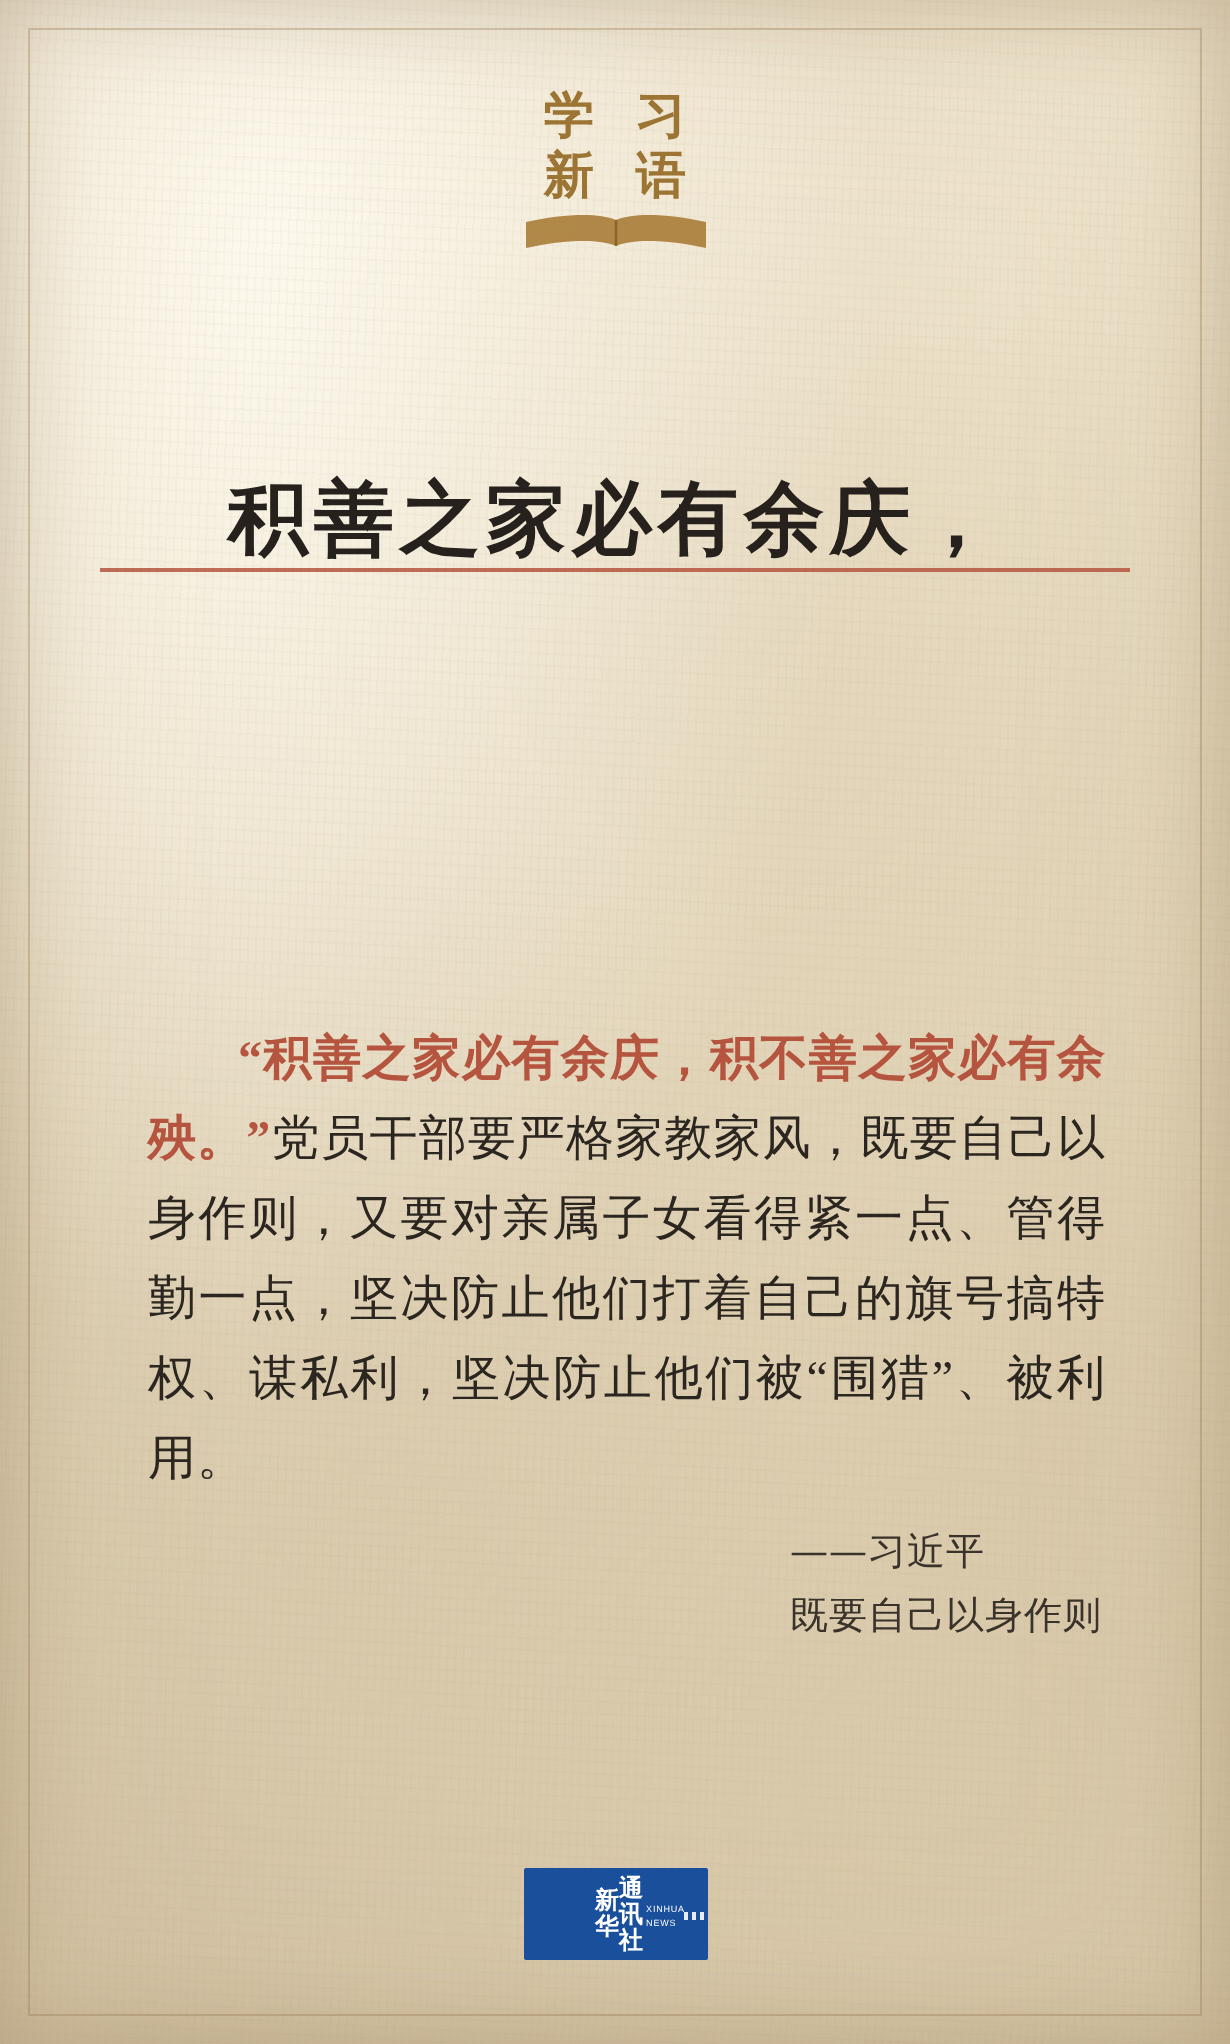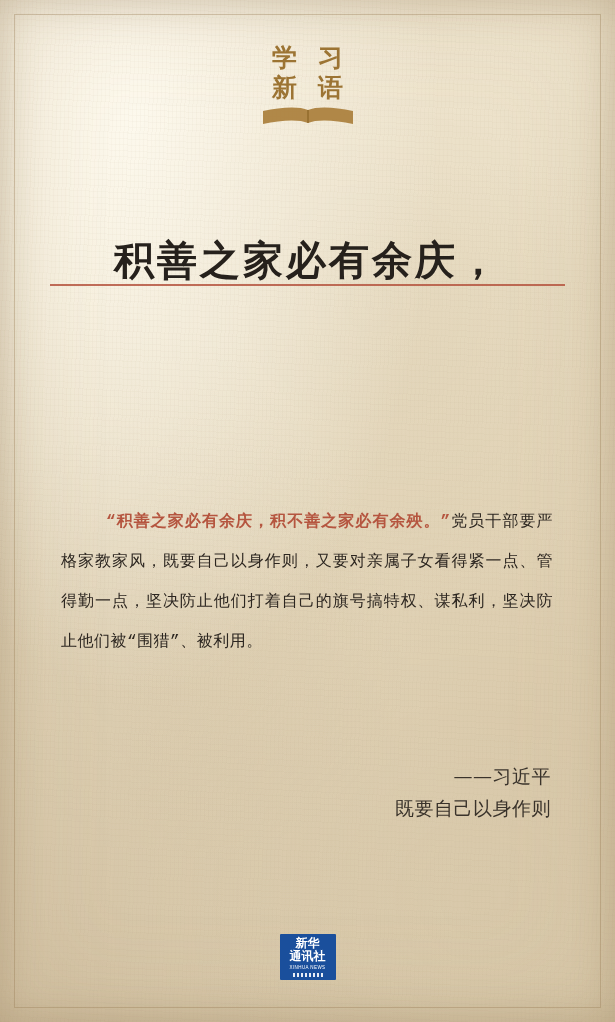--- a/index.html
+++ b/index.html
@@ -127,42 +127,42 @@
     right: 4px;
     bottom: 6px;
     height: 2px;
     background: #b5553f;
     opacity: 0.85;
   }
 
   
   #body-text {
     position: absolute;
-    left: 61px;
+    left: 74px;
     right: 62px;
     top: 486px;
-    font-family: Liberation Mono, monospace;
-    font-size: 16px;
+    font-family: Liberation Serif, serif;
+    font-size: 24px;
     line-height: 40px;
     color: #2c2620;
     text-align: justify;
     text-indent: 45px;
     letter-spacing: 0.5px;
   }
   #body-text .quote-red {
     color: #b5553f;
     font-weight: bold;
   }
 
   
   #attribution {
     position: absolute;
     right: 64px;
     top: 760px;
-    text-align: right;
+    text-align: left;
     font-family: "DejaVu Serif", "Liberation Serif", serif;
     font-size: 19px;
     line-height: 32px;
     color: #3a332b;
     letter-spacing: 0.5px;
   }
   #attribution div { white-space: nowrap; }
 
   
   #footer {
@@ -172,24 +172,25 @@
     bottom: 42px;
     display: flex;
     justify-content: center;
   }
   #xinhua {
     width: 56px;
     height: 46px;
     background: #1a4f9c;
     color: #ffffff;
     display: flex;
-    flex-direction: column;
+    flex-direction: row;
     align-items: center;
     justify-content: center;
     border-radius: 1px;
+    padding-left: 36px;
   }
   #xinhua .cn {
     font-family: "DejaVu Serif", "Liberation Serif", serif;
     font-size: 12px;
     line-height: 13px;
     font-weight: bold;
     letter-spacing: 0;
   }
   #xinhua .en {
     font-family: "Liberation Sans", sans-serif;

